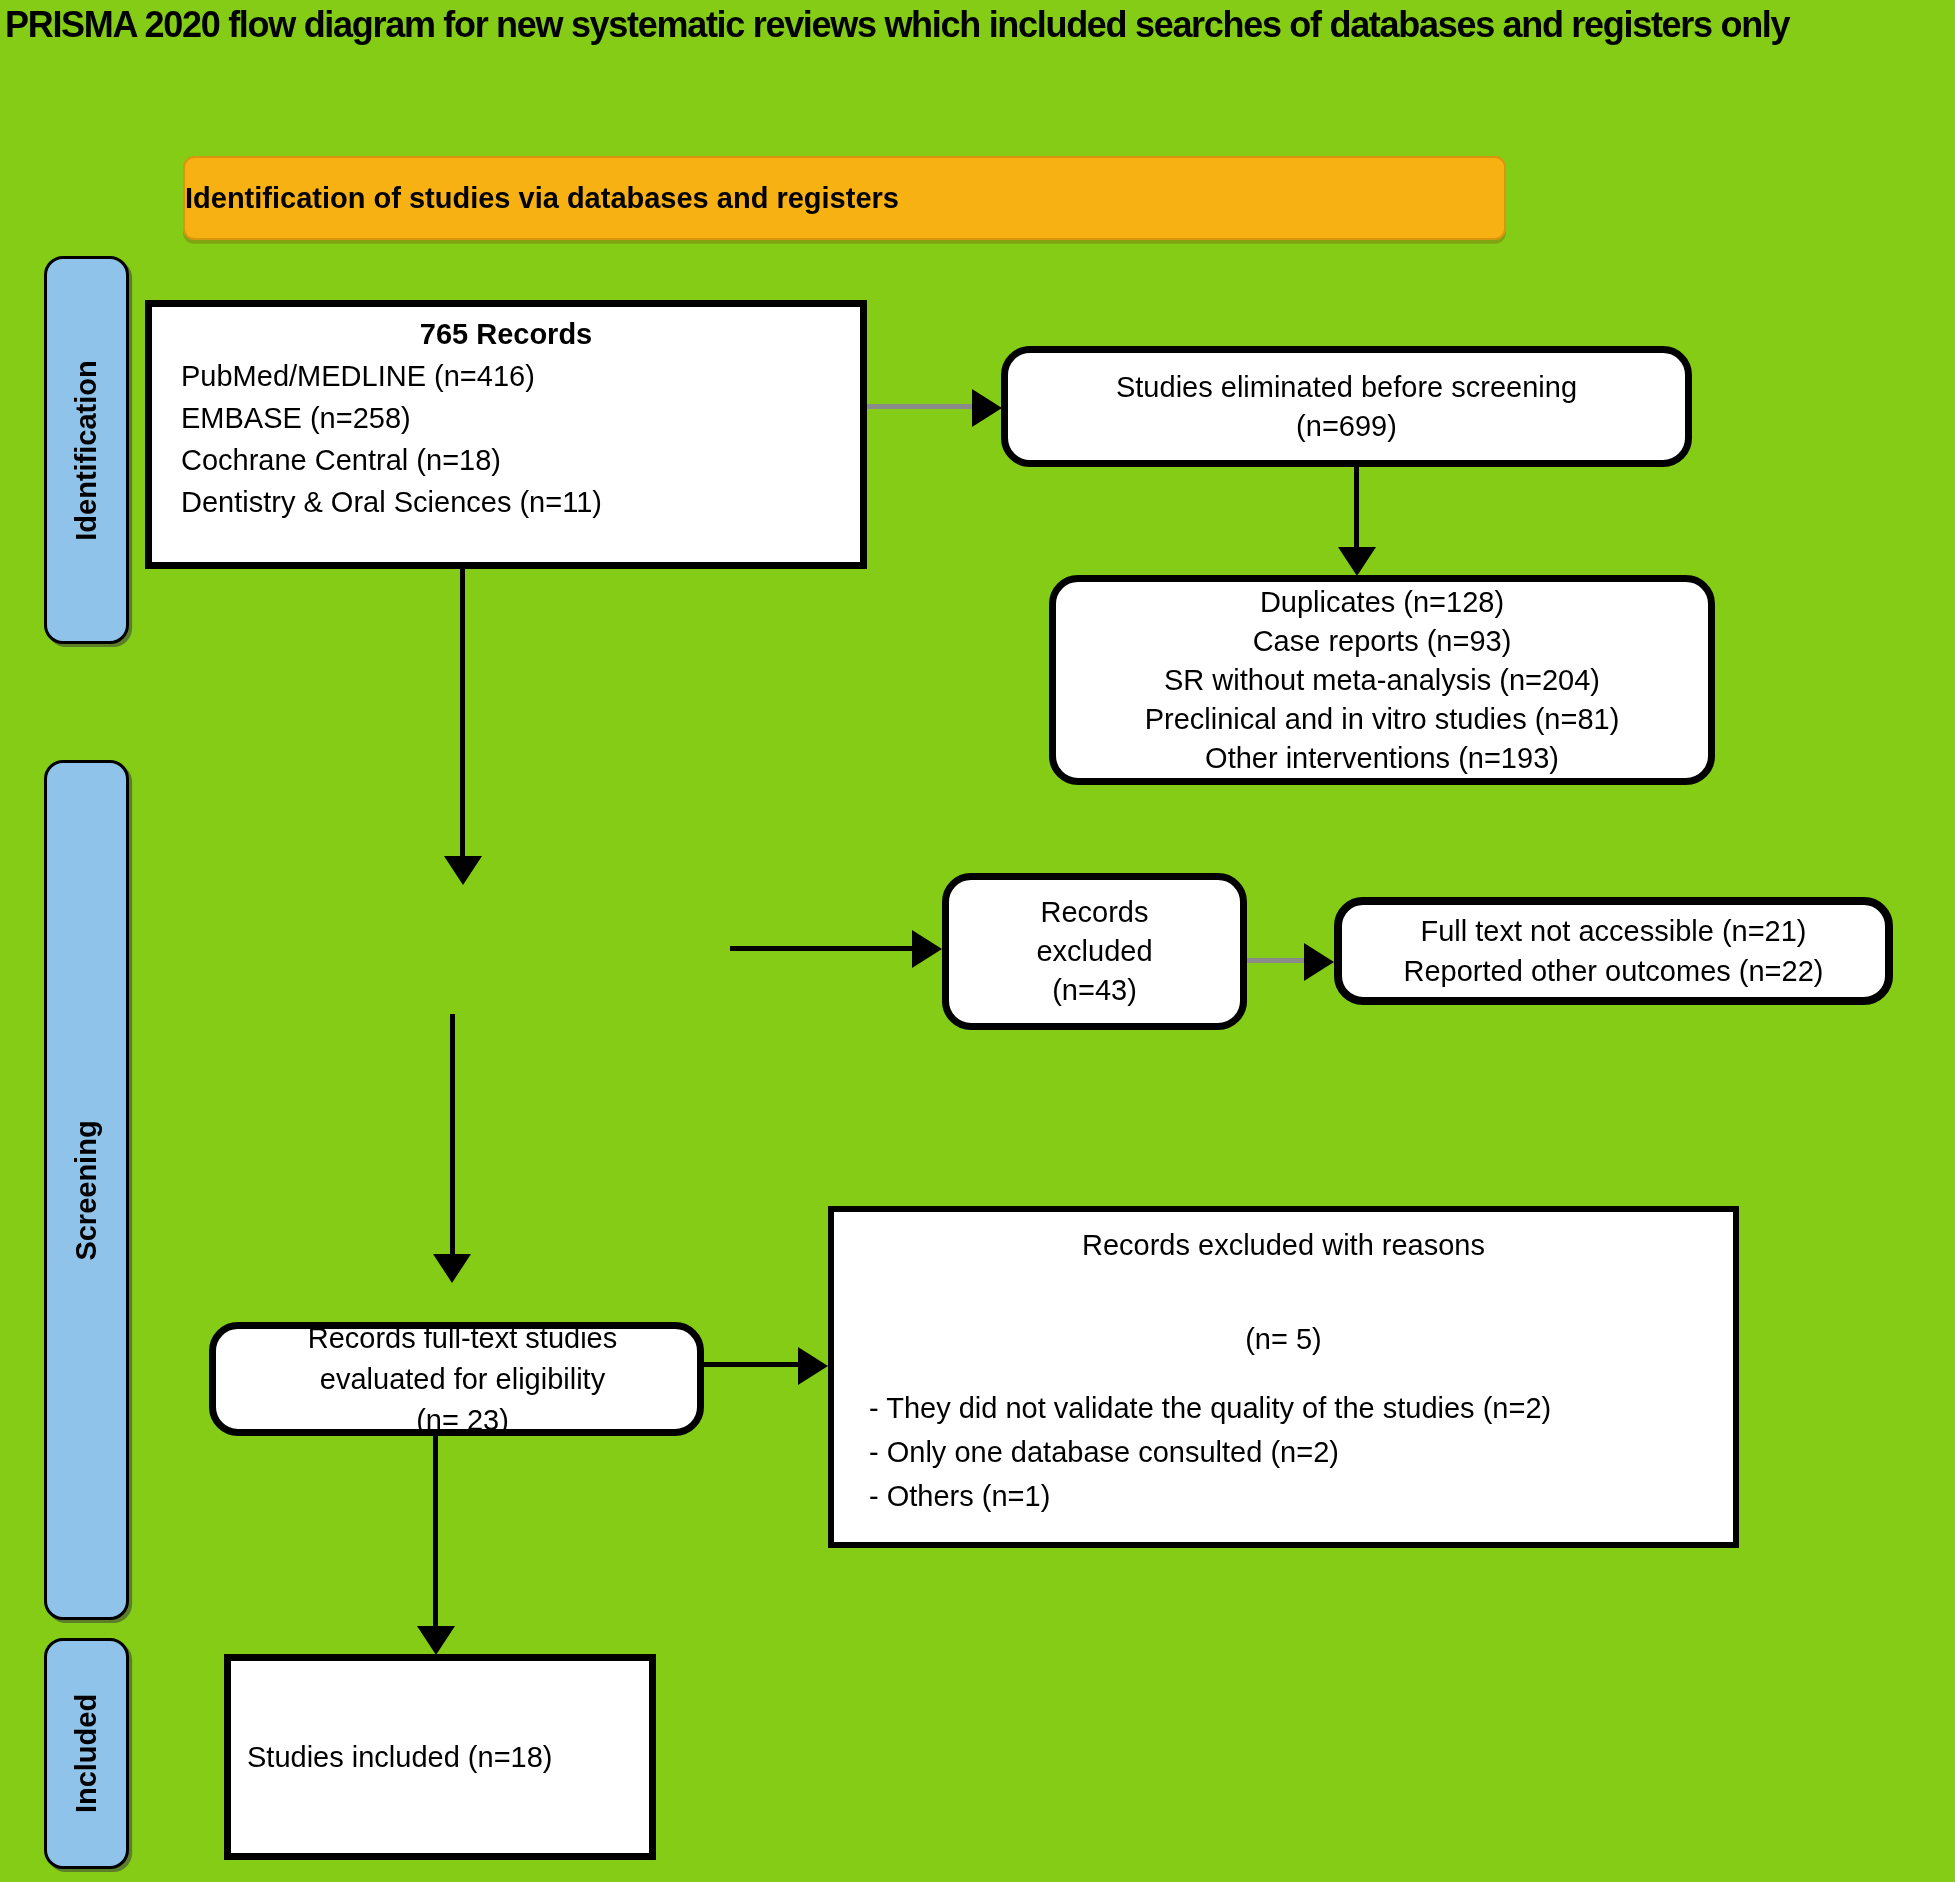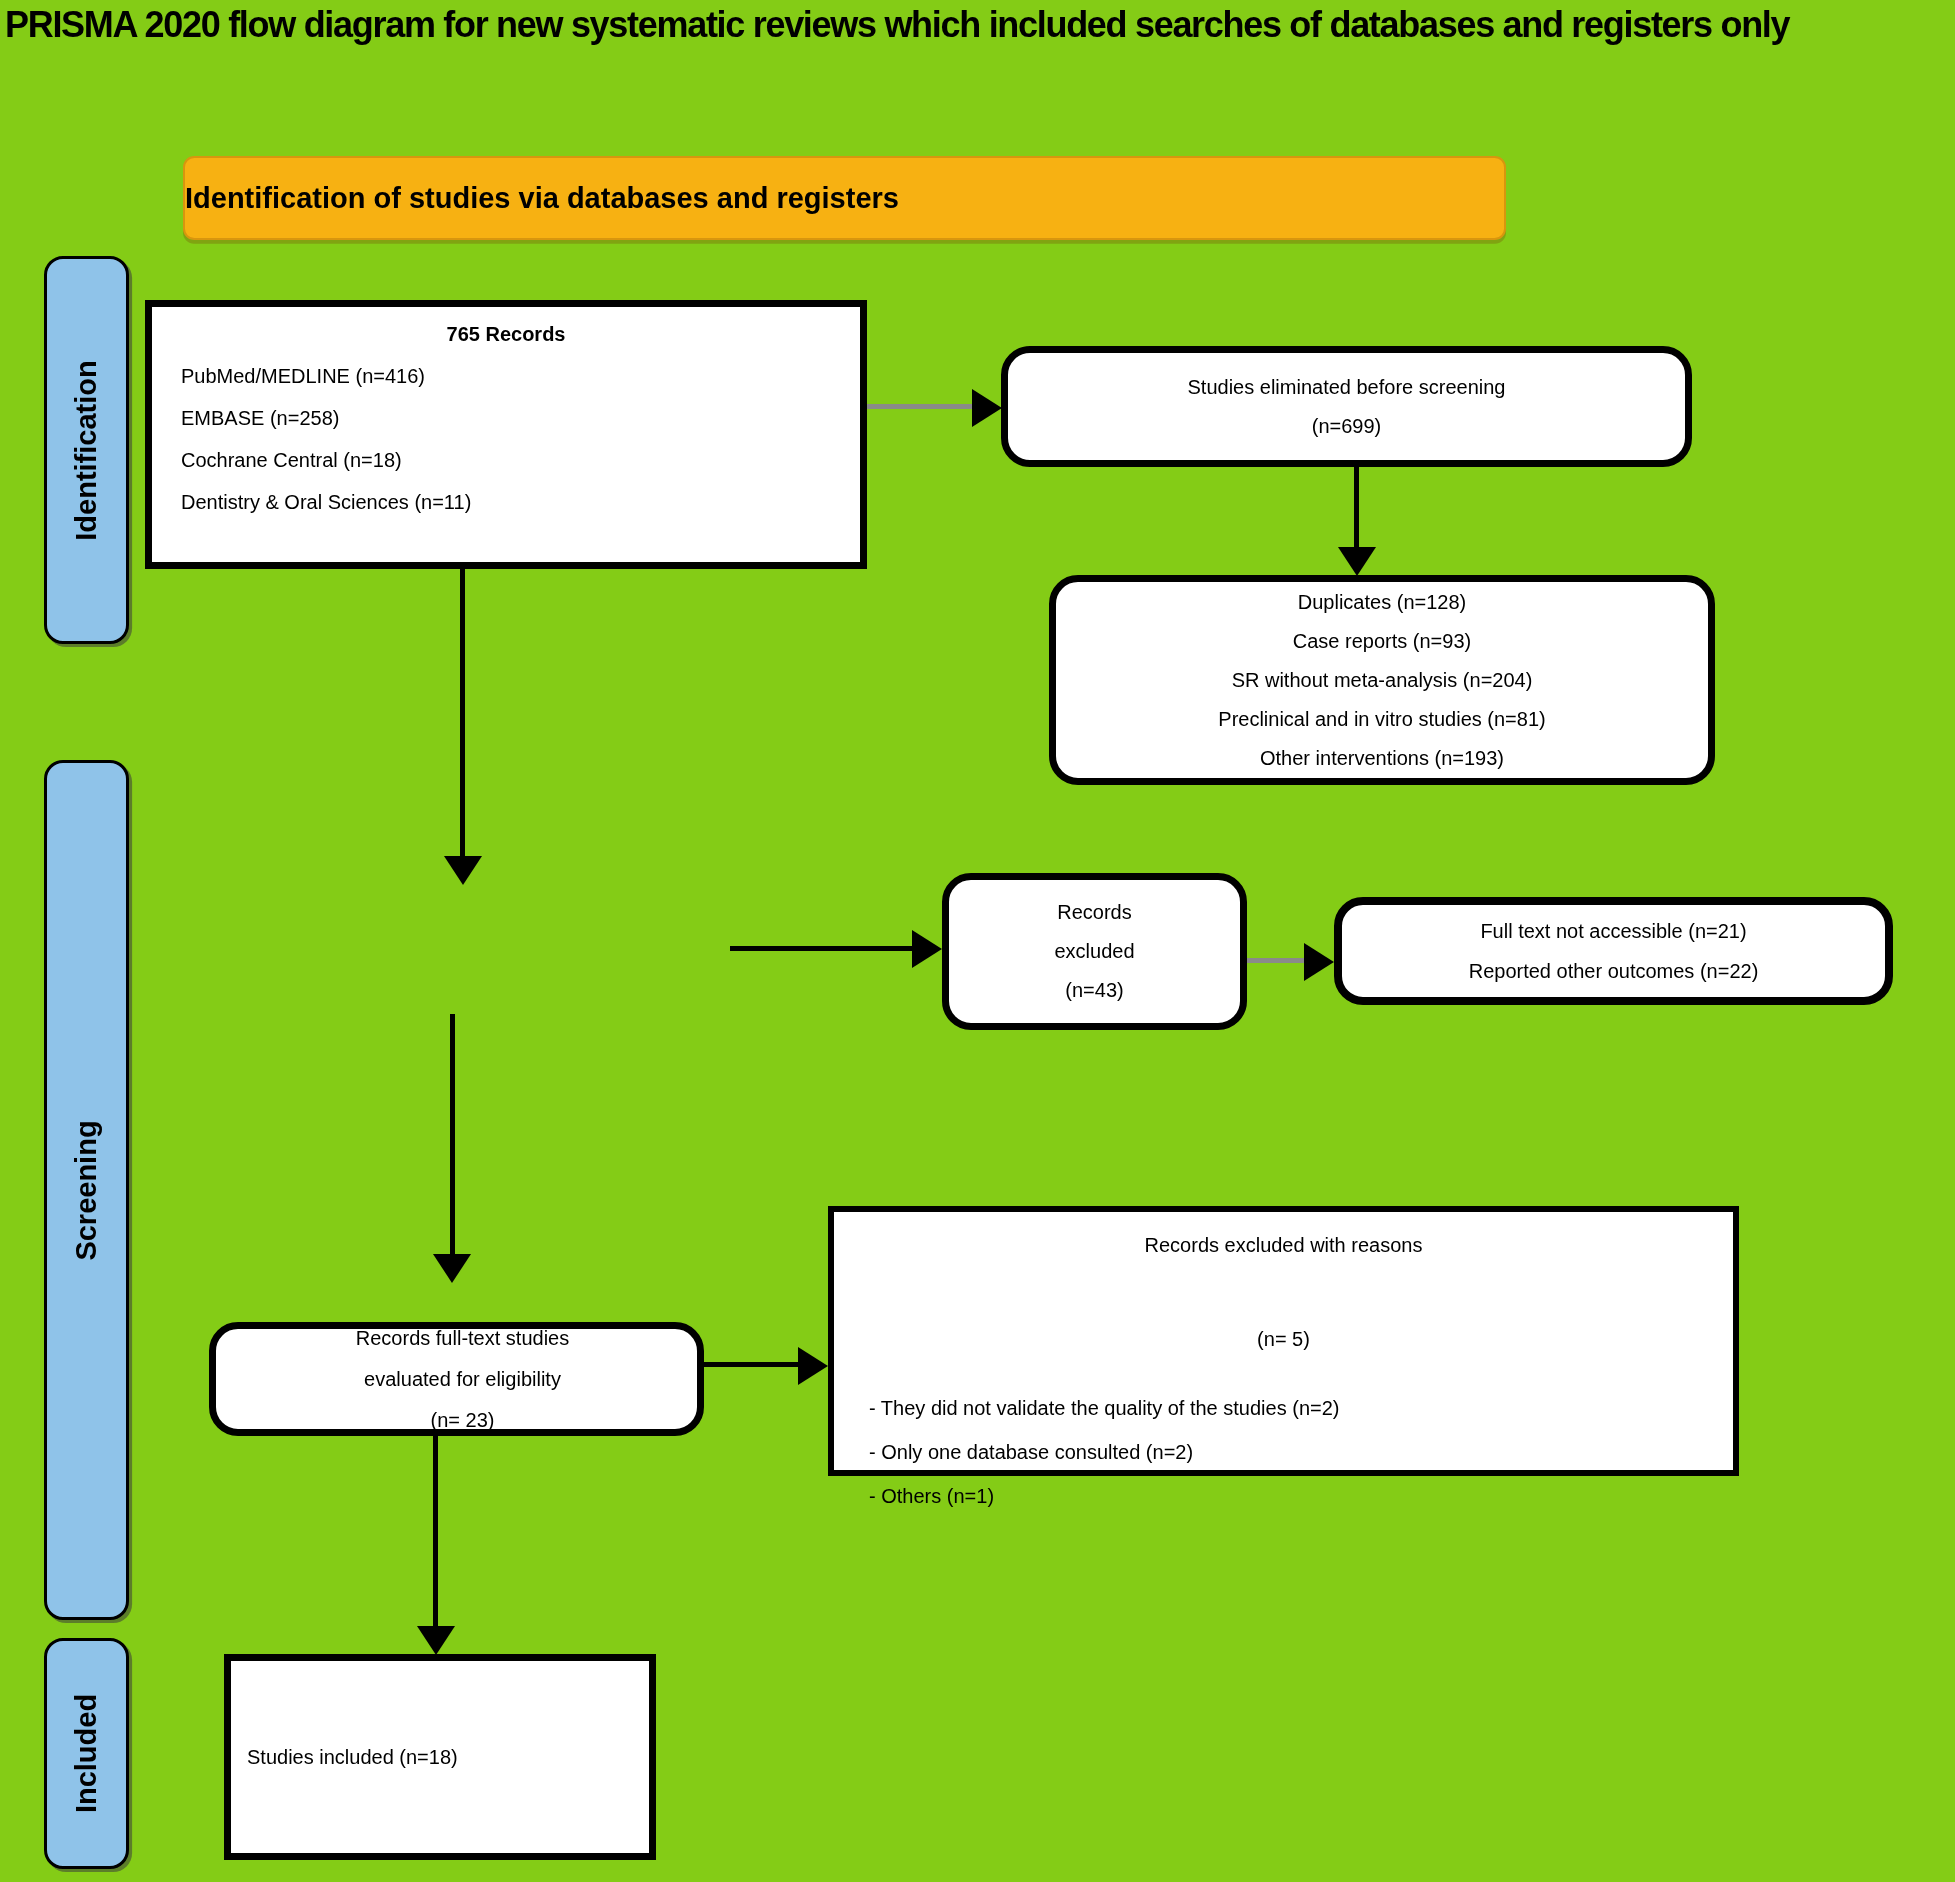--- a/index.html
+++ b/index.html
@@ -65,40 +65,40 @@
   .bar-identification { top: 256px;  height: 382px; }
   .bar-screening      { top: 760px; height: 854px; }
   .bar-included       { top: 1638px; height: 225px; }
 
   .fbox {
     position: absolute;
     background: #ffffff;
     border: 7px solid #000000;
     box-sizing: border-box;
     color: #000000;
-    font-size: 20px;
+    font-size: 29px;
   }
   .center-col {
     display: flex;
     flex-direction: column;
     align-items: center;
     justify-content: center;
     text-align: center;
     border-radius: 29px;
   }
   .box-records    { left: 145px;  top: 300px;  width: 722px; height: 269px; padding-top: 6.3px; }
   .box-records .box-heading { text-align: center; font-weight: bold; line-height: 42px; }
   .box-records .left-line   { padding-left: 29px; line-height: 42px; }
   .box-eliminated { left: 1001px; top: 346px;  width: 691px; height: 121px; border-width: 7.5px; line-height: 39px; }
   .box-duplicates { left: 1049px; top: 575px;  width: 666px; height: 210px; line-height: 39px; }
   .box-screened   { left: 167px;  top: 884px; width: 563px;  height: 130px; border-width: 7.5px; }
   .box-excluded   { left: 942px; top: 873px; width: 305px;  height: 157px; border-width: 7.5px; line-height: 39px; }
   .box-fulltext   { left: 1334px; top: 897px; width: 559px;  height: 108px; border-width: 8.8px; line-height: 40px; }
   .box-eligibility{ left: 209px;  top: 1322px; width: 495px;  height: 114px; border-width: 7.5px; line-height: 41px; padding-left: 12px; }
-  .box-reasons    { left: 828px; top: 1206px; width: 911px; height: 270px; border-width: 6.3px; padding-top: 17.6px; }
+  .box-reasons    { left: 828px; top: 1206px; width: 911px; height: 342px; border-width: 6.3px; padding-top: 17.6px; }
   .box-reasons .reasons-title { text-align: center; line-height: 31px; }
   .box-reasons .reasons-count { text-align: center; margin-top: 63px; line-height: 31px; }
   .box-reasons .reasons-bullets { margin-top: 31px; padding-left: 35px; line-height: 44px; text-align: left; }
   .box-included   { left: 224px;  top: 1654px; width: 432px;  height: 206px; border-width: 7.5px;
                     display: flex; align-items: center; padding-left: 16px; }
 
   .hline { position: absolute; height: 5px; background: #000000; }
   .vline { position: absolute; width: 5px;  background: #000000; }
   .gray  { background: #8a8a8a; }
   .head-right {

